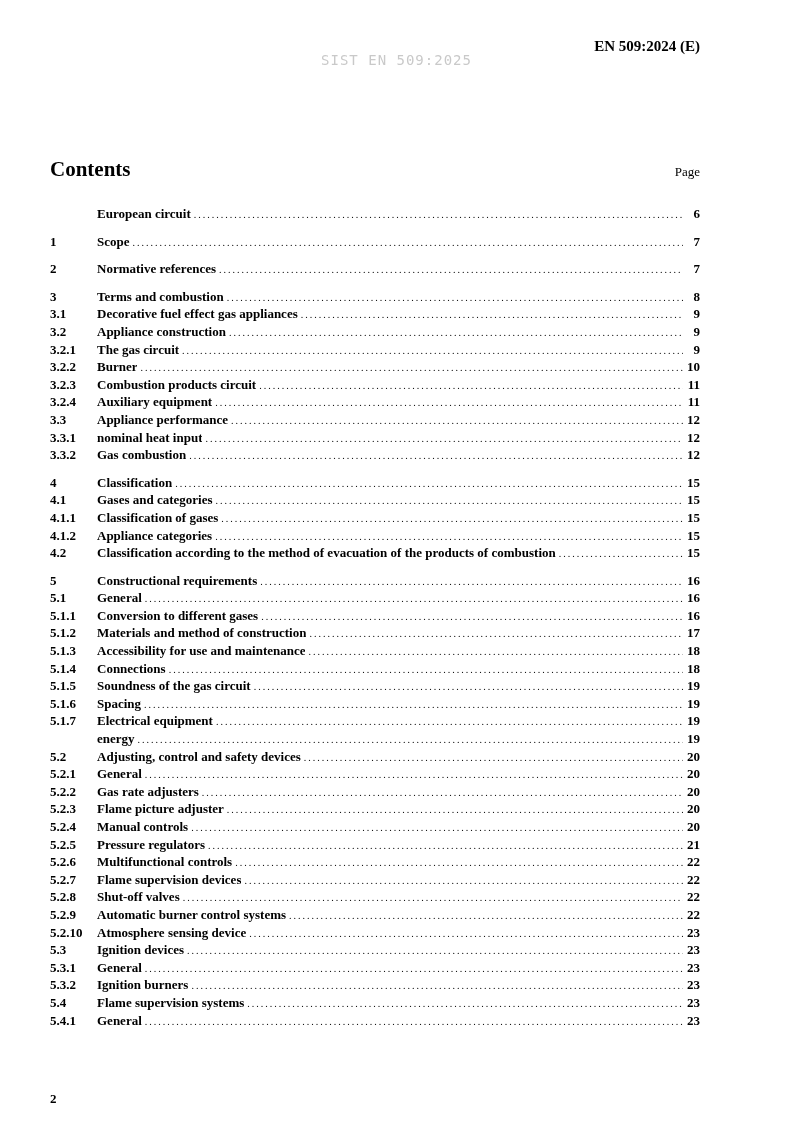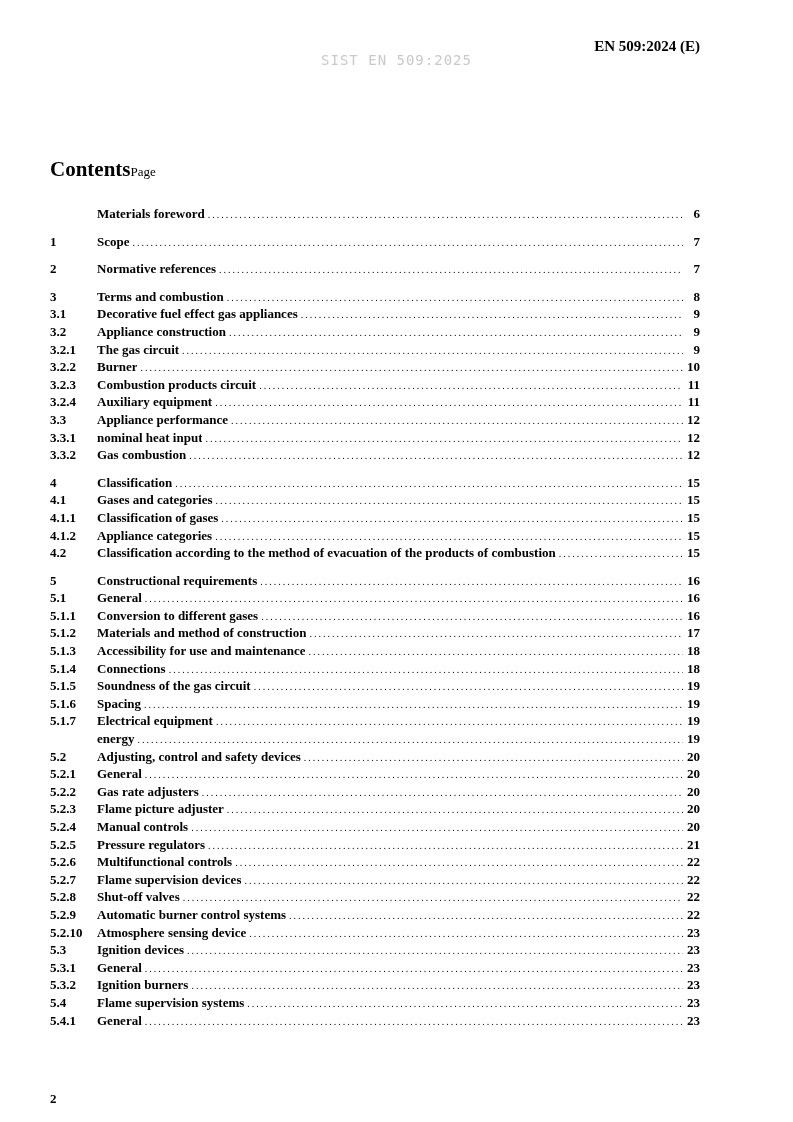--- a/index.html
+++ b/index.html
@@ -32,20 +32,21 @@
   }
   .doc-ref {
     margin-top: 38px;
     font-size: 15px;
     font-weight: bold;
     text-align: right;
   }
   .contents-header {
     margin-top: 102px;
     display: flex;
+    justify-content: space-between;
     align-items: baseline;
   }
   .contents-title {
     font-size: 21px;
     font-weight: bold;
   }
   .page-label {
     font-size: 13px;
     font-weight: normal;
   }
@@ -102,21 +103,21 @@
   <div class="doc-ref">EN 509:2024 (E)</div>
 
   <div class="contents-header">
     <div class="contents-title">Contents</div>
     <div class="page-label">Page</div>
   </div>
 
   <div class="toc" id="toc">
       <div class="toc-row gap">
         <span class="toc-num"></span>
-        <span class="toc-title">Materials foreword</span>
+        <span class="toc-title">European circuit</span>
         <span class="toc-dots">............................................................................................................................................................................................................................................................................................................</span>
         <span class="toc-page">6</span>
       </div>
       <div class="toc-row gap">
         <span class="toc-num">1</span>
         <span class="toc-title">Scope</span>
         <span class="toc-dots">............................................................................................................................................................................................................................................................................................................</span>
         <span class="toc-page">7</span>
       </div>
       <div class="toc-row gap">

